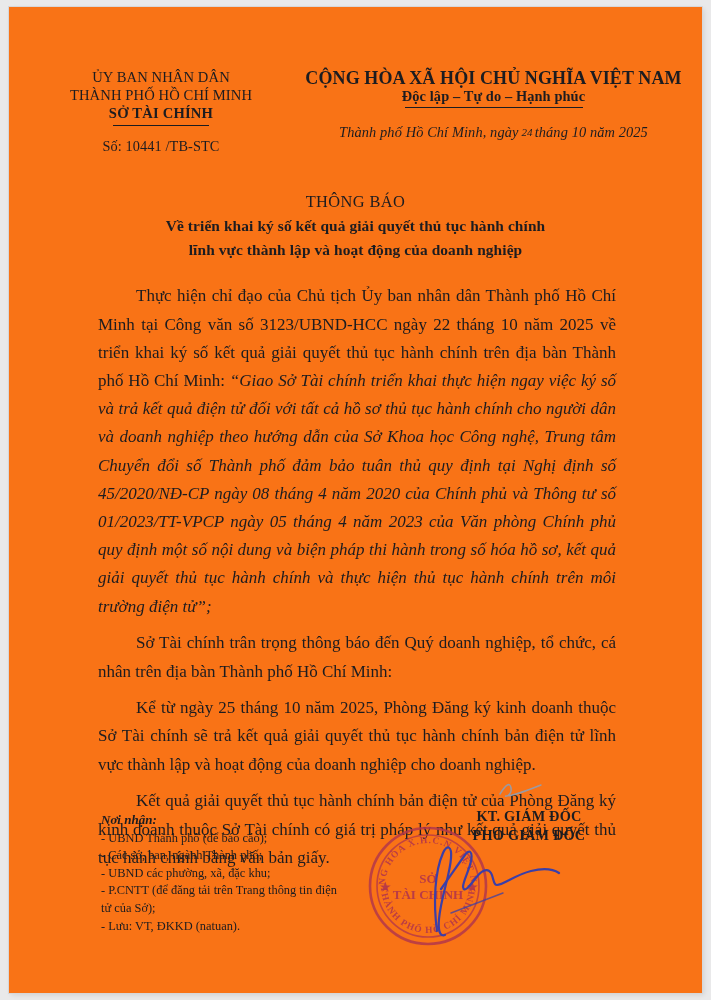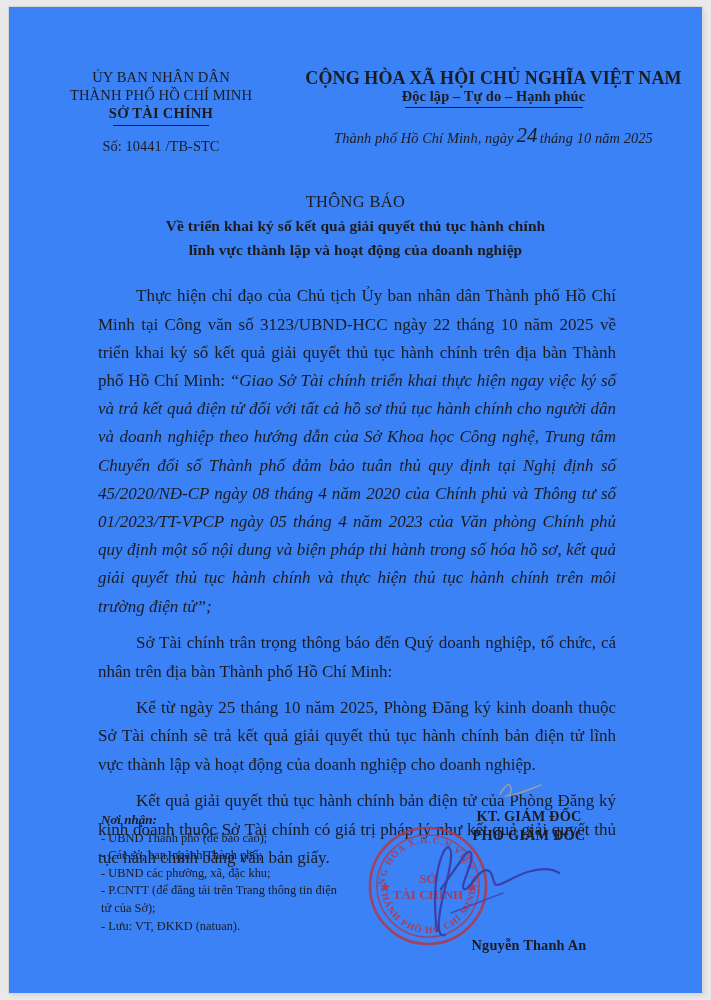--- a/index.html
+++ b/index.html
@@ -13,21 +13,21 @@
     overflow: hidden;
     font-family: "Liberation Serif", "DejaVu Serif", serif;
     color: #1c1c20;
   }
   .page {
     position: absolute;
     left: 9px;
     top: 7px;
     width: 693px;
     height: 986px;
-    background: #3b82f6;
+    background: #f97316;
     box-shadow: 0 0 0 1px #d7d7d9, 2px 2px 5px rgba(0,0,0,0.10);
     overflow: hidden;
   }
   .inner {
     position: absolute;
     left: 0; top: 0; right: 0; bottom: 0;
   }
 
   
   .header {
@@ -91,21 +91,21 @@
   .dateline {
     font-style: italic;
     font-size: 14.4px;
     margin-top: 16px;
     letter-spacing: .1px;
     white-space: nowrap;
   }
   .date-ins {
     font-style: italic;
     font-weight: normal;
-    font-size: 21px;
+    font-size: 11px;
     padding: 0 2px 0 3px;
     position: relative;
     top: -1px;
   }
 
   
   .title-block {
     text-align: center;
     margin-top: 37px;
   }
@@ -258,21 +258,20 @@
         <div class="rec-item">- UBND Thành phố (để báo cáo);</div>
         <div class="rec-item">- Các sở, ban, ngành Thành phố;</div>
         <div class="rec-item">- UBND các phường, xã, đặc khu;</div>
         <div class="rec-item">- P.CNTT (để đăng tải trên Trang thông tin điện tử của Sở);</div>
         <div class="rec-item">- Lưu: VT, ĐKKD (natuan).</div>
       </div>
 
       <div class="sign">
         <div class="sign-role">KT. GIÁM ĐỐC</div>
         <div class="sign-role">PHÓ GIÁM ĐỐC</div>
-        <div class="sign-name">Nguyễn Thanh An</div>
       </div>
     </div>
 
     <svg class="seal" viewBox="0 0 122 122">
       <defs>
         <path id="sealTop" d="M 18,61 A 43,43 0 0 1 104,61"></path>
         <path id="sealBottom" d="M 14,61 A 47,47 0 0 0 108,61"></path>
       </defs>
       <circle cx="61" cy="61" r="58" fill="none" stroke="#b4374a" stroke-width="2.6" opacity="0.85"></circle>
       <circle cx="61" cy="61" r="51" fill="none" stroke="#b4374a" stroke-width="1.6" opacity="0.8"></circle>

